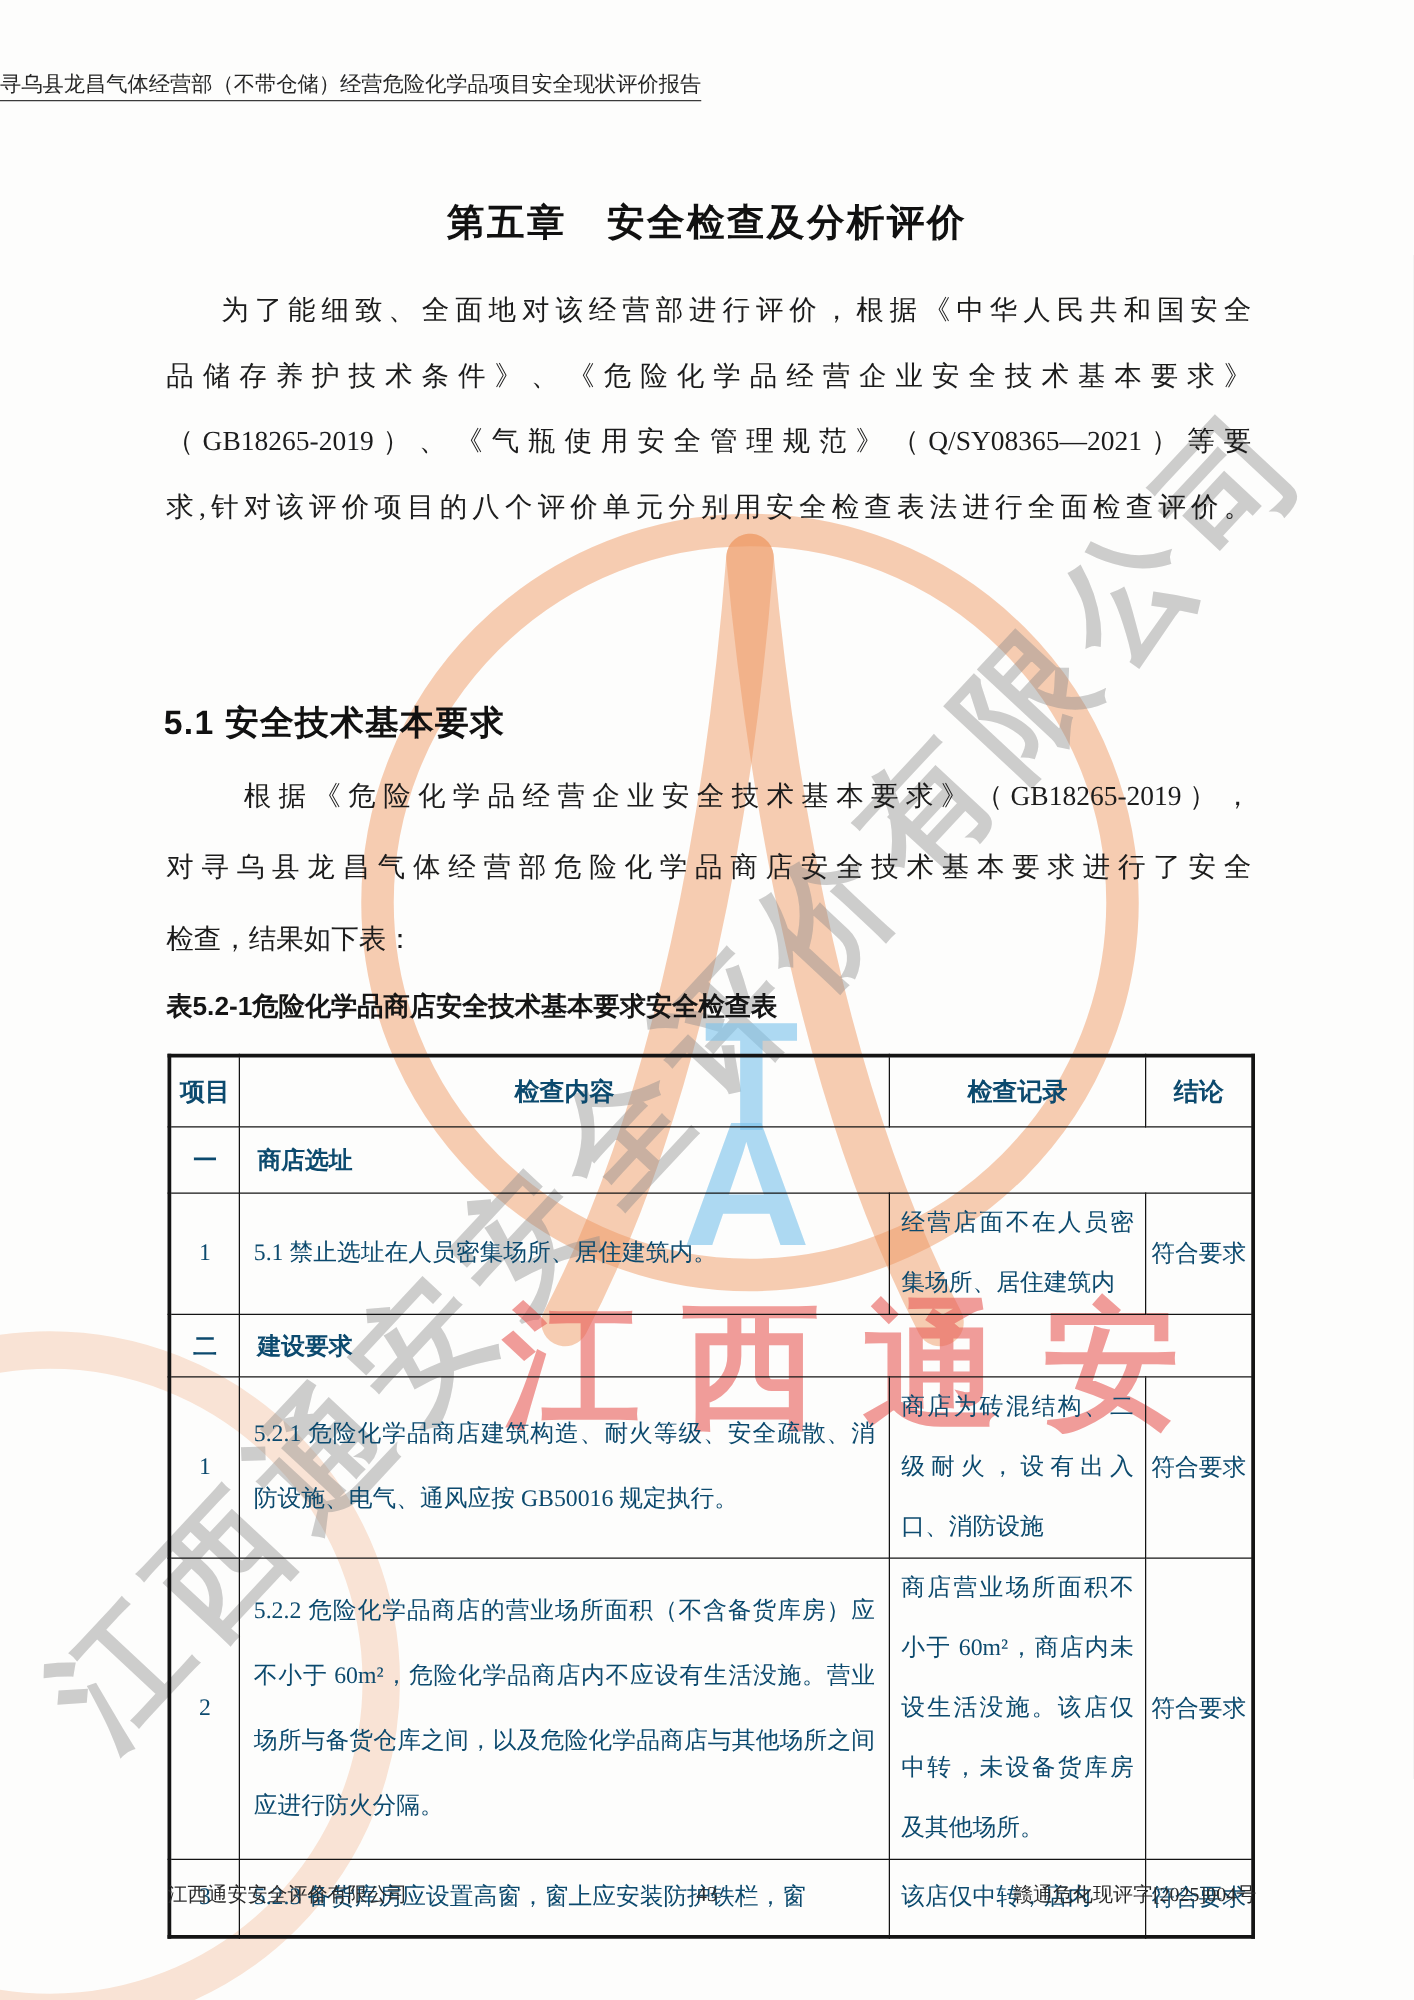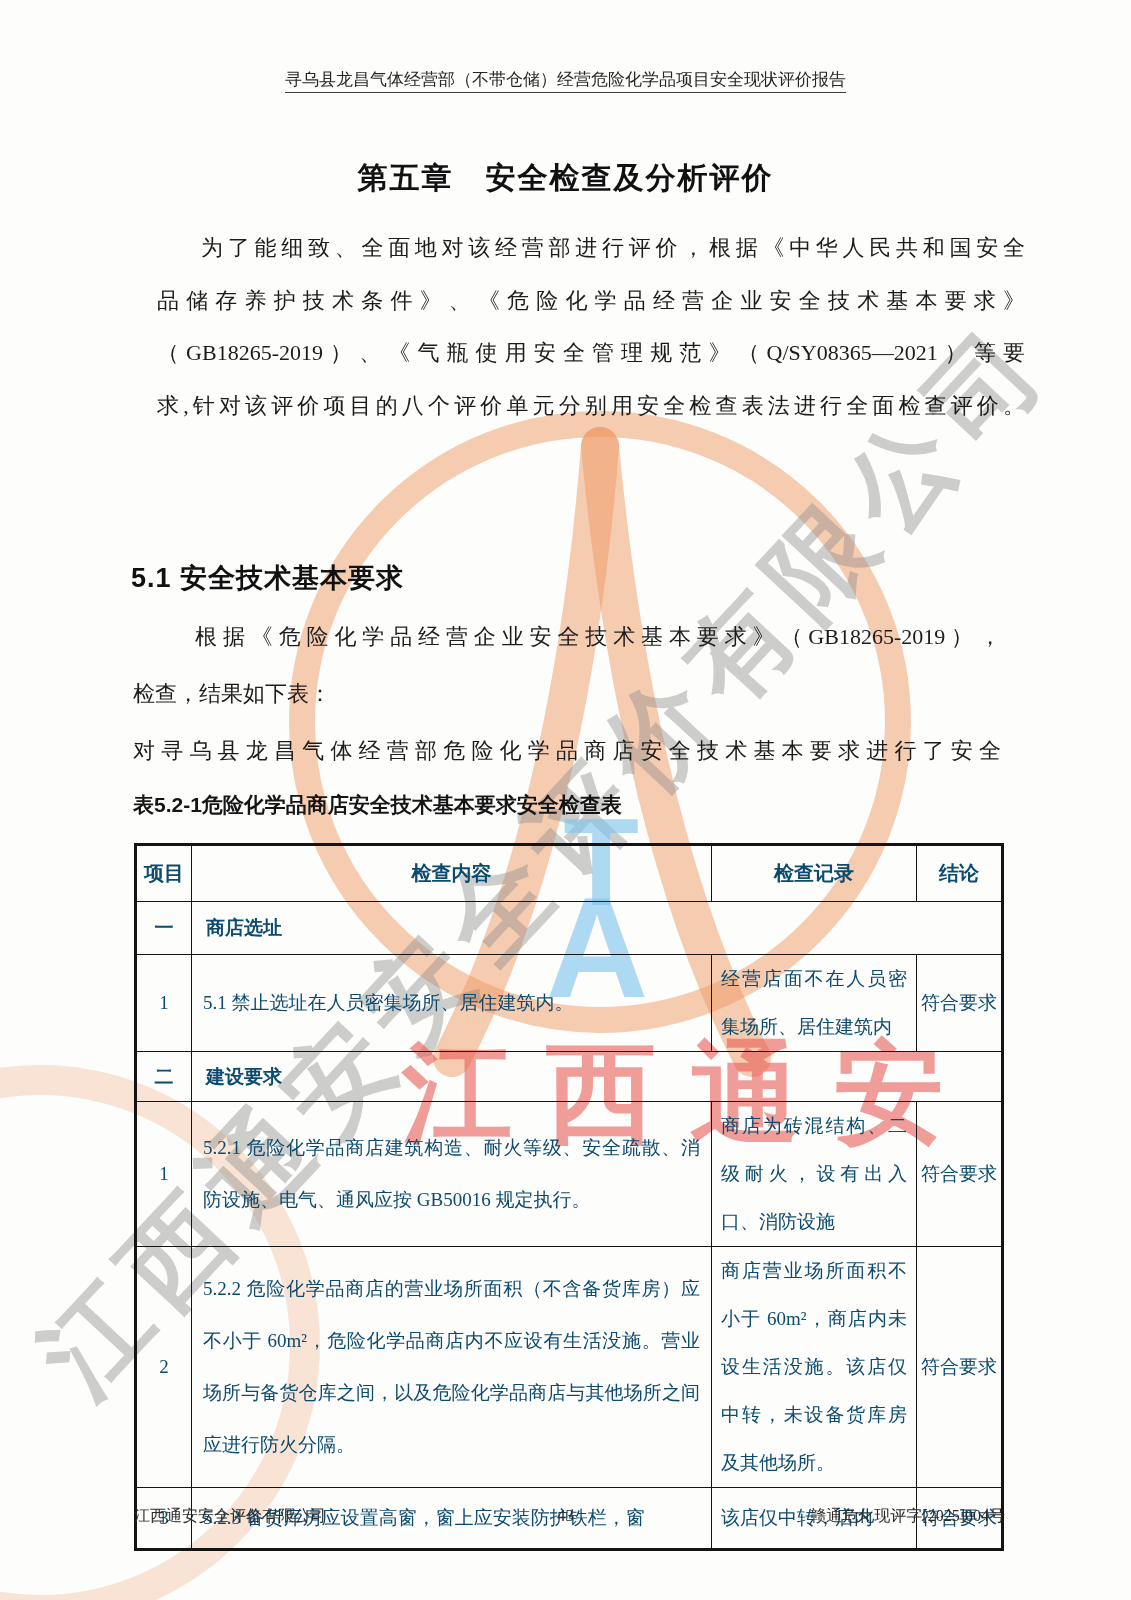--- a/index.html
+++ b/index.html
@@ -31,34 +31,34 @@
   .wm-red {
     position:absolute; left:402px; top:1038px;
     font-family:"Liberation Sans","DejaVu Sans",sans-serif;
     font-weight:bold; font-size:110px; letter-spacing:34px;
     white-space:nowrap; color:rgba(232,92,86,0.60); line-height:1;
   }
 
   
   .content { position:absolute; inset:0; z-index:1; }
 
-  .hdr { position:absolute; top:68px; left:0; width:100%; text-align:center; }
+  .hdr { position:absolute; top:56px; left:0; width:100%; }
   .hdr span {
     font-size:17px; color:#262626;
     border-bottom:1px solid #3a3a3a; padding-bottom:3px;
   }
 
   h1.title {
     position:absolute; top:158px; left:0; width:100%; text-align:center;
     font-family:"Liberation Sans","DejaVu Sans",sans-serif;
     font-weight:bold; font-size:30px; color:#111; letter-spacing:2px;
   }
 
   .para { position:absolute; left:133px; width:868px; font-size:22px; }
-  .p1 { top:222px;margin-left:24px; }
+  .p1 { top:222px; }
   .p1 .ln { line-height:52.5px; }
   .p2 { top:608px; }
   .p2 .ln { line-height:57px; }
   .ln.just { text-align:justify; text-align-last:justify; }
   .ln.indent { text-indent:44px; }
   .ln.indent2 { text-indent:62px; }
 
   h2.sec {
     position:absolute; top:560px; left:131px;
     font-family:"Liberation Sans","DejaVu Sans",sans-serif;
@@ -130,22 +130,22 @@
       <div class="ln just indent">为了能细致、全面地对该经营部进行评价，根据《中华人民共和国安全</div>
       <div class="ln just">品储存养护技术条件》、《危险化学品经营企业安全技术基本要求》</div>
       <div class="ln just">（GB18265-2019）、《气瓶使用安全管理规范》（Q/SY08365—2021）等要</div>
       <div class="ln just">求,针对该评价项目的八个评价单元分别用安全检查表法进行全面检查评价。</div>
     </div>
 
     <h2 class="sec">5.1 安全技术基本要求</h2>
 
     <div class="para p2">
       <div class="ln just indent2">根据《危险化学品经营企业安全技术基本要求》（GB18265-2019），</div>
+      <div class="ln just">对寻乌县龙昌气体经营部危险化学品商店安全技术基本要求进行了安全</div>
       <div class="ln">检查，结果如下表：</div>
-      <div class="ln just">对寻乌县龙昌气体经营部危险化学品商店安全技术基本要求进行了安全</div>
     </div>
 
     <div class="caption">表5.2-1危险化学品商店安全技术基本要求安全检查表</div>
 
     <table class="chk">
       <colgroup>
         <col style="width:56px">
           <col style="width:520px">
           <col style="width:205px">
           <col style="width:86px">

